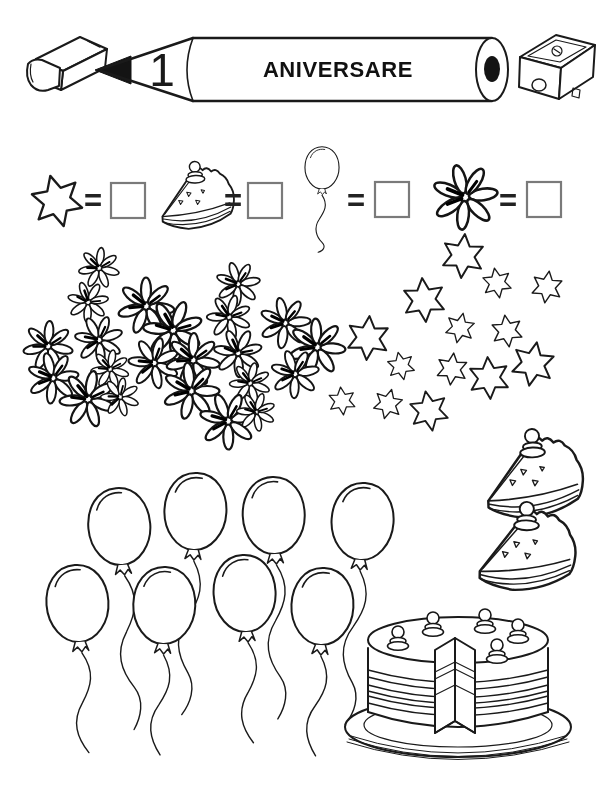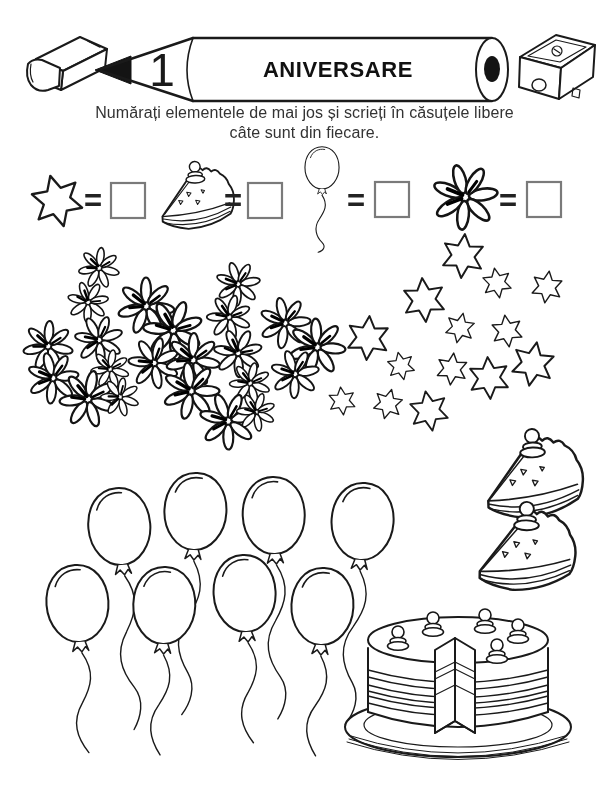--- a/index.html
+++ b/index.html
@@ -223,18 +223,14 @@
       </g>
   <g id="layer-slices">
         <use href="#cake-slice-shape" xlink:href="#cake-slice-shape" transform="translate(477,434) rotate(-2) scale(1.12)"></use>
         <use href="#cake-slice-shape" xlink:href="#cake-slice-shape" transform="translate(472,504) rotate(1) scale(1.12)"></use>
       </g>
   <g id="layer-cake">
         <use href="#cake-shape" xlink:href="#cake-shape" transform="translate(345,600) rotate(0) scale(1)"></use>
       </g>
 </svg>
 
-  <div class="instructions">
-    <div>Numărați elementele de mai jos și scrieți în căsuțele libere</div>
-    <div>câte sunt din fiecare.</div>
-  </div>
 
 </div>
 
 </body></html>

